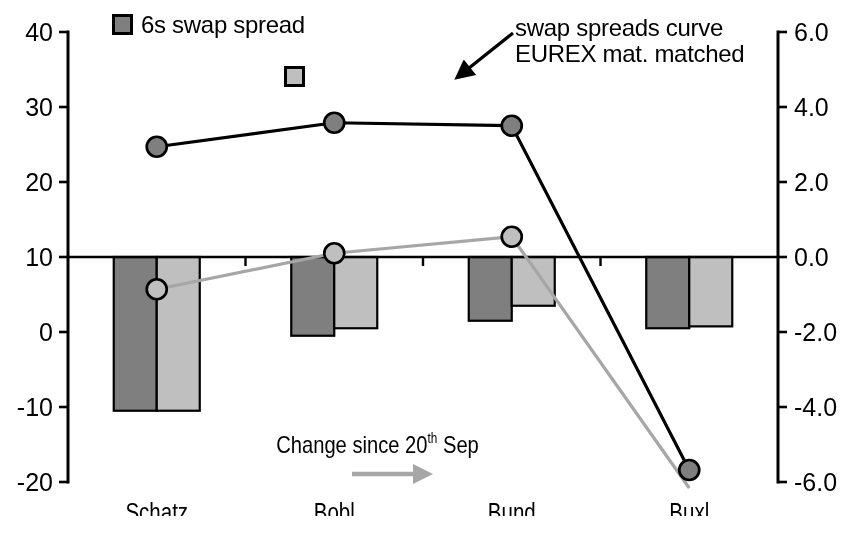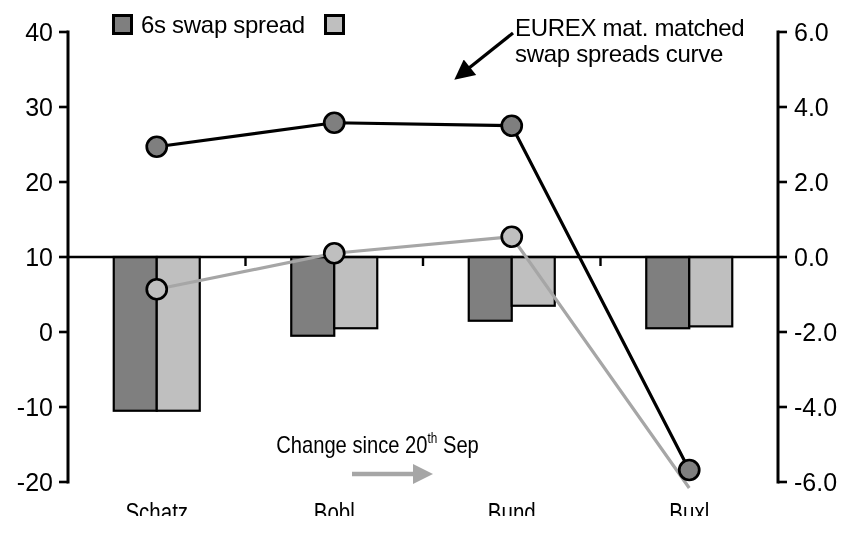--- a/index.html
+++ b/index.html
@@ -6,21 +6,21 @@
   .chart-wrap{
     position:relative;
     width:852px;height:516px;
     background:#ffffff;
     font-family:"Liberation Sans", sans-serif;
     overflow:hidden;
   }
   .chart-wrap svg{position:absolute;left:0;top:0;}
   .legend{
     position:absolute;left:112px;top:8px;
-    display:flex;flex-direction:row;gap:19px;
+    display:flex;flex-direction:column;gap:19px;align-items:flex-end;
   }
   .legend-item{display:flex;align-items:center;gap:8px;height:33px;}
   .legend-swatch{
     width:15px;height:15px;
     border:3px solid #000;
     box-sizing:content-box;
     flex:0 0 auto;
   }
   .legend-label{font-size:24px;color:#000;white-space:nowrap;letter-spacing:-0.3px;}
   .anno-eurex{
@@ -113,18 +113,18 @@
     <div class="legend-item">
       <span class="legend-swatch" id="swatch-0" style="background: rgb(127, 127, 127);"></span>
       <span class="legend-label">6s swap spread</span>
     </div>
     <div class="legend-item">
       <span class="legend-swatch" id="swatch-1" style="background: rgb(191, 191, 191);"></span>
     </div>
   </div>
 
   <div class="anno-eurex">
+    <div>swap spreads curve</div>
     <div>EUREX mat. matched</div>
-    <div>swap spreads curve</div>
   </div>
 
   <div class="anno-change"><span>Change since 20</span><sup>th</sup><span> Sep</span></div>
 </div>
 
 </body></html>

